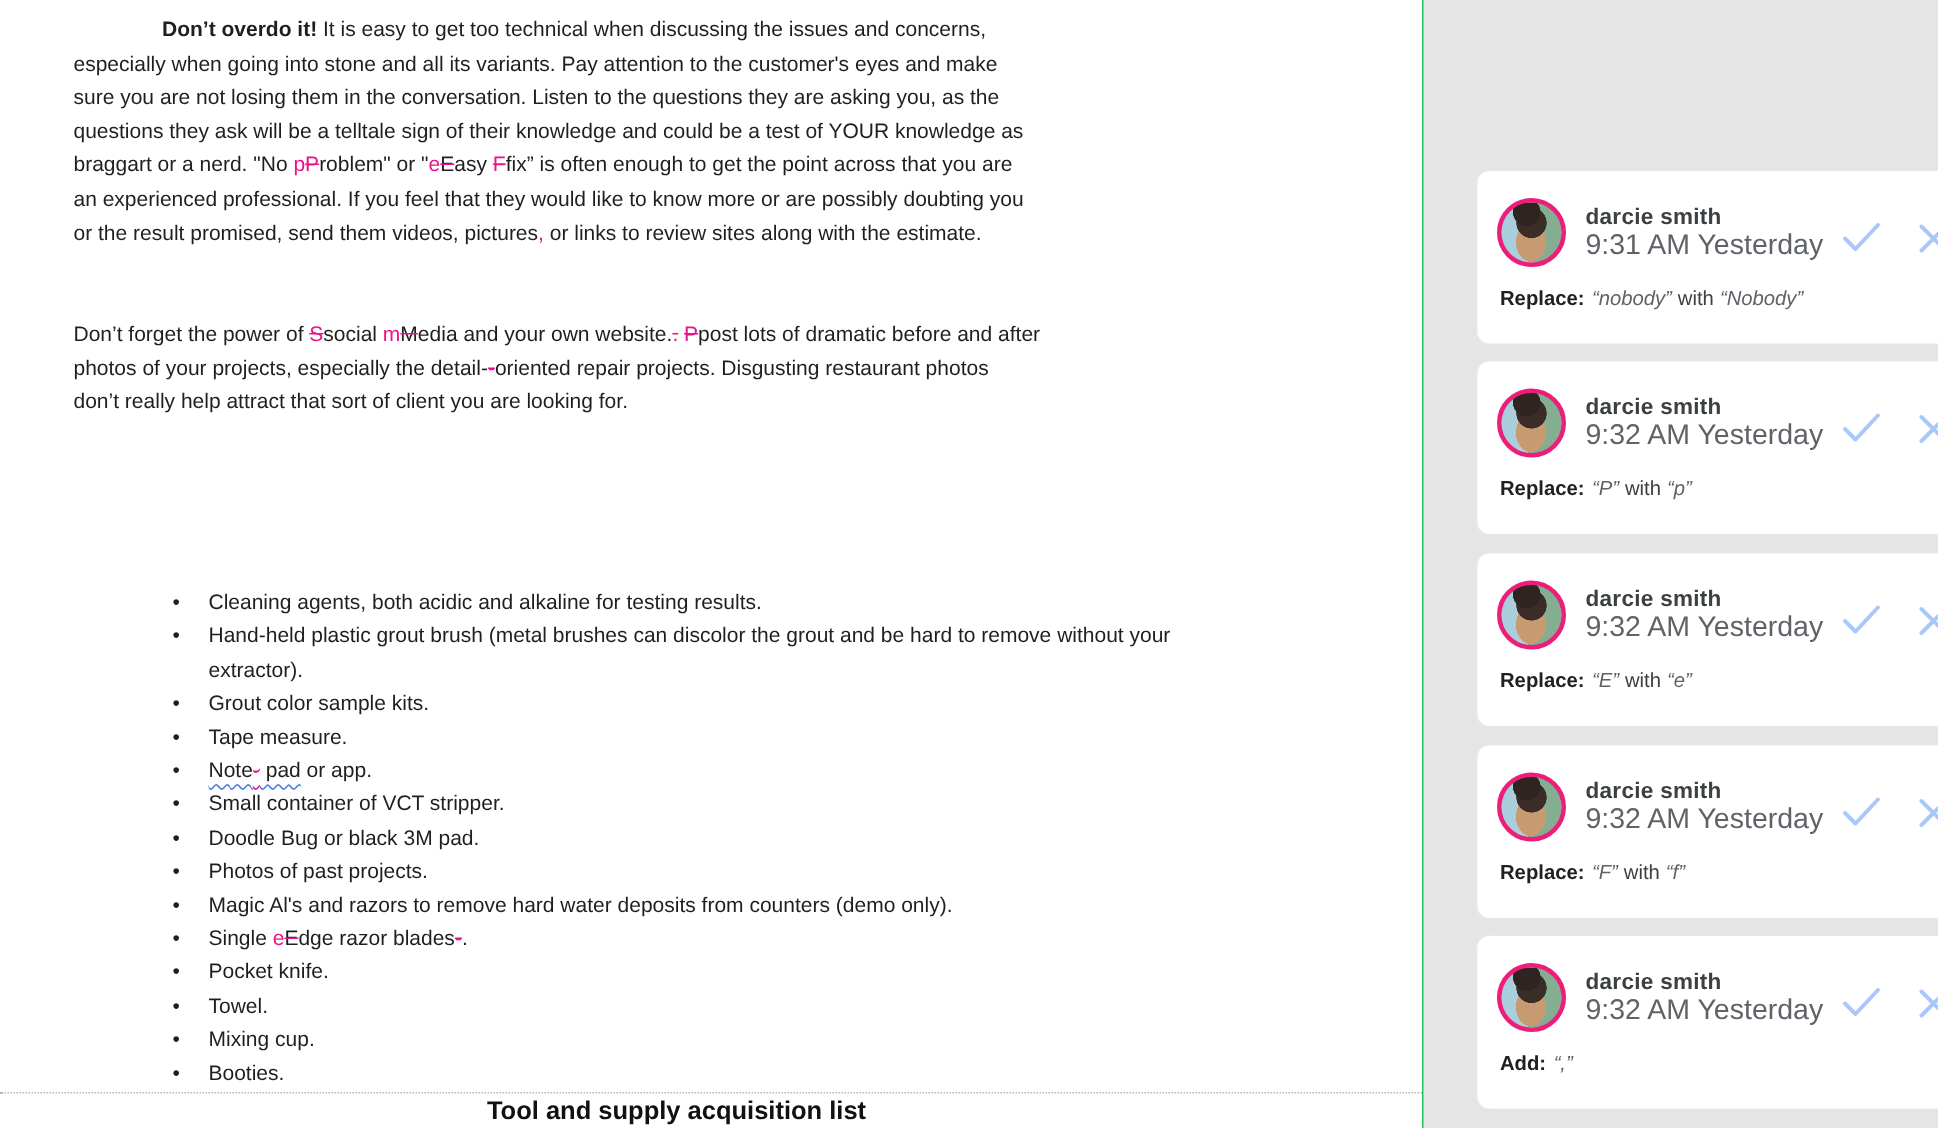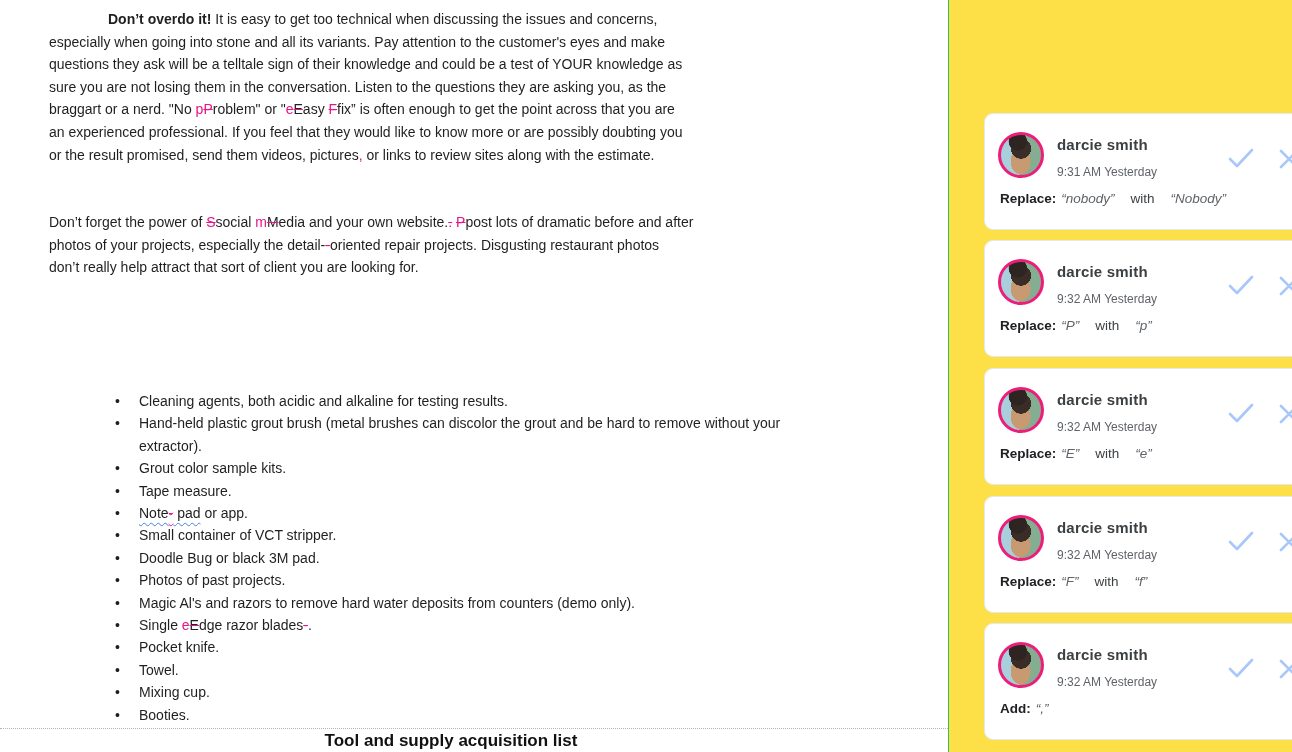--- a/index.html
+++ b/index.html
@@ -29,54 +29,54 @@
   .seg-del{color:#e9138a;text-decoration:line-through;text-decoration-color:#e9138a;}
   .seg-deld{color:#1f1f1f;text-decoration:line-through;text-decoration-color:#e9138a;}
   .seg-sp{text-decoration-line:underline;text-decoration-style:wavy;text-decoration-color:#4a7fe0;text-decoration-thickness:1px;text-underline-offset:4px;}
   .seg-del.seg-sp{text-decoration-line:underline line-through;text-decoration-style:wavy;text-decoration-color:#e9138a;}
   #pageline{position:absolute;left:0;top:728px;width:948px;height:0;border-top:1px dotted #b5b5b5;}
   #footer-title{position:absolute;left:49px;top:731px;width:804px;text-align:center;font-weight:bold;font-size:17px;color:#111;}
 
   
   .sidebar{
     position:absolute;left:949px;top:0;width:343px;height:752px;
-    background:#fde047;
+    background:#e5e5e5;
   }
   .card{
     position:absolute;left:35px;width:336px;height:117px;
     background:#ffffff;border:1px solid #e7e8eb;border-radius:9px;
     box-sizing:border-box;
   }
   .avatar{
     position:absolute;left:13px;top:18px;width:40px;height:40px;
     border-radius:50%;border:3px solid #ed1e79;overflow:hidden;
     background:
       radial-gradient(circle at 42% 16%, #2e2421 0 22%, rgba(0,0,0,0) 23%),
       radial-gradient(circle at 50% 34%, #3a2d27 0 30%, rgba(0,0,0,0) 31%),
       radial-gradient(ellipse at 49% 66%, #c79a72 0 34%, rgba(0,0,0,0) 35%),
       linear-gradient(100deg, #a9cfdd 52%, #84ad92 52%);
   }
   .c-name{position:absolute;left:72px;top:22px;font-size:15px;font-weight:bold;color:#3c4043;letter-spacing:.2px;}
-  .c-time{position:absolute;left:72px;top:51px;font-size:12px;color:#5f6368;}
+  .c-time{position:absolute;left:72px;top:39px;font-size:19px;color:#5f6368;}
   .c-check{position:absolute;left:242px;top:33px;width:28px;height:24px;cursor:pointer;}
   .c-x{position:absolute;left:292px;top:34px;width:24px;height:22px;cursor:pointer;}
   .c-body{position:absolute;left:15px;top:77px;font-size:13.5px;color:#3c4043;white-space:pre-wrap;}
   .c-label{font-weight:bold;color:#202124;margin-right:5px;}
   .c-quote{font-style:italic;color:#5f6368;}
-  .c-conn{color:#3c4043;margin:0 16px;}
+  .c-conn{color:#3c4043;margin:0 4px;}
 </style>
 </head>
 <body>
 
 <div class="doc">
   <div class="doc-block" id="para1">
       <div class="line first"><span class="seg-b">Don’t overdo it!</span><span> It is easy to get too technical when discussing the issues and concerns,</span></div>
       <div class="line"><span>especially when going into stone and all its variants. Pay attention to the customer's eyes and make</span></div>
+      <div class="line"><span>sure you are not losing them in the conversation. Listen to the questions they are asking you, as the</span></div>
       <div class="line"><span>questions they ask will be a telltale sign of their knowledge and could be a test of YOUR knowledge as</span></div>
-      <div class="line"><span>sure you are not losing them in the conversation. Listen to the questions they are asking you, as the</span></div>
       <div class="line"><span>braggart or a nerd. "No </span><span class="seg-ins">p</span><span class="seg-del">P</span><span>roblem" or "</span><span class="seg-ins">e</span><span class="seg-deld">E</span><span>asy </span><span class="seg-del">F</span><span>fix” is often enough to get the point across that you are</span></div>
       <div class="line"><span>an experienced professional. If you feel that they would like to know more or are possibly doubting you</span></div>
       <div class="line"><span>or the result promised, send them videos, pictures</span><span class="seg-ins">,</span><span> or links to review sites along with the estimate.</span></div>
     </div>
   <div class="doc-block" id="para2">
       <div class="line"><span>Don’t forget the power of </span><span class="seg-del">S</span><span>social </span><span class="seg-ins">m</span><span class="seg-deld">M</span><span>edia and your own website.</span><span class="seg-del">.</span><span> </span><span class="seg-del">P</span><span>post lots of dramatic before and after</span></div>
       <div class="line"><span>photos of your projects, especially the detail-</span><span class="seg-del">-</span><span>oriented repair projects. Disgusting restaurant photos</span></div>
       <div class="line"><span>don’t really help attract that sort of client you are looking for.</span></div>
     </div>
   <div class="doc-block" id="bullets">

